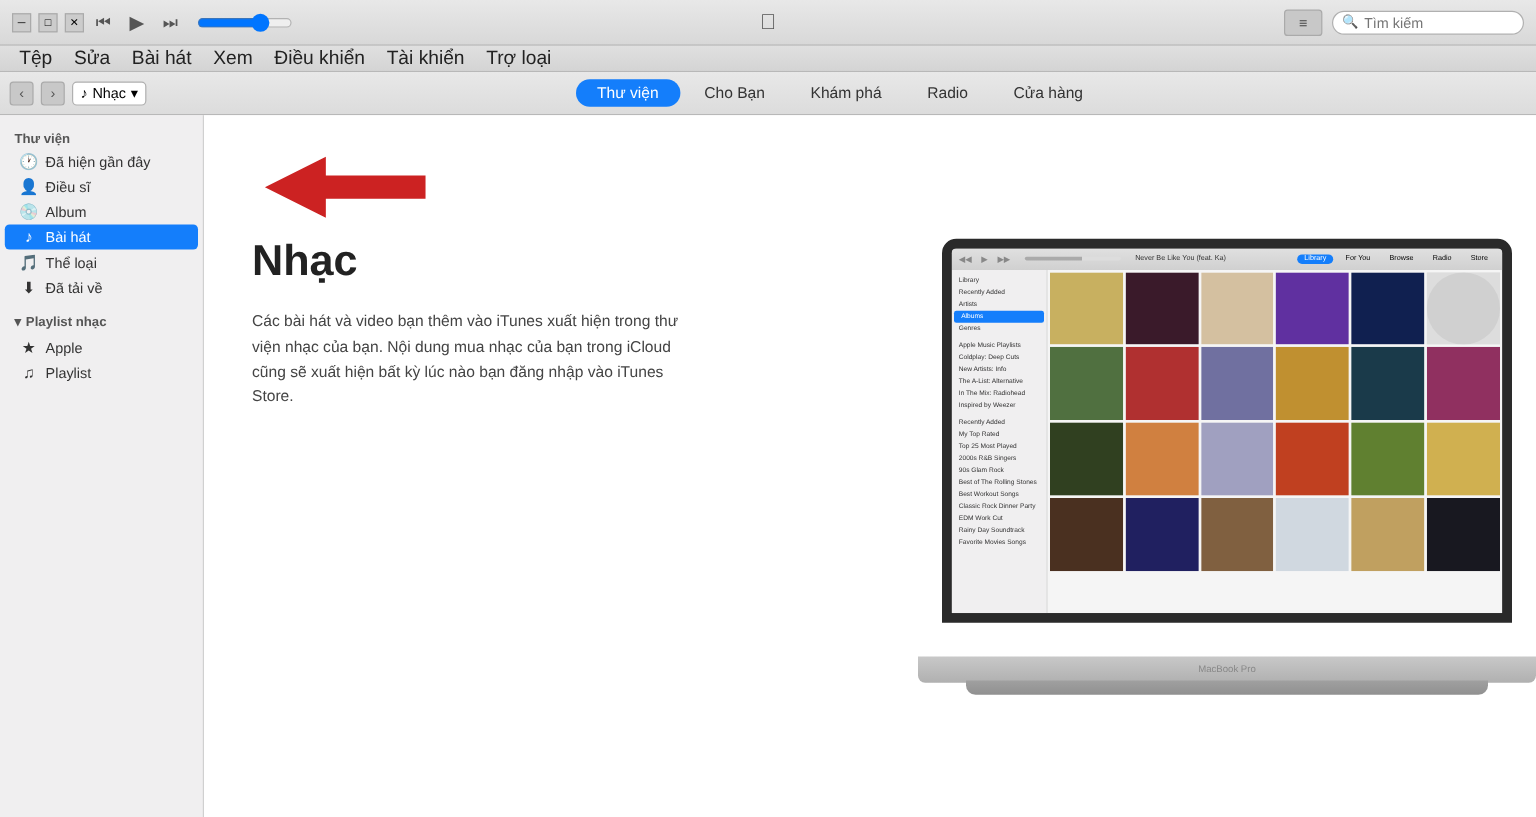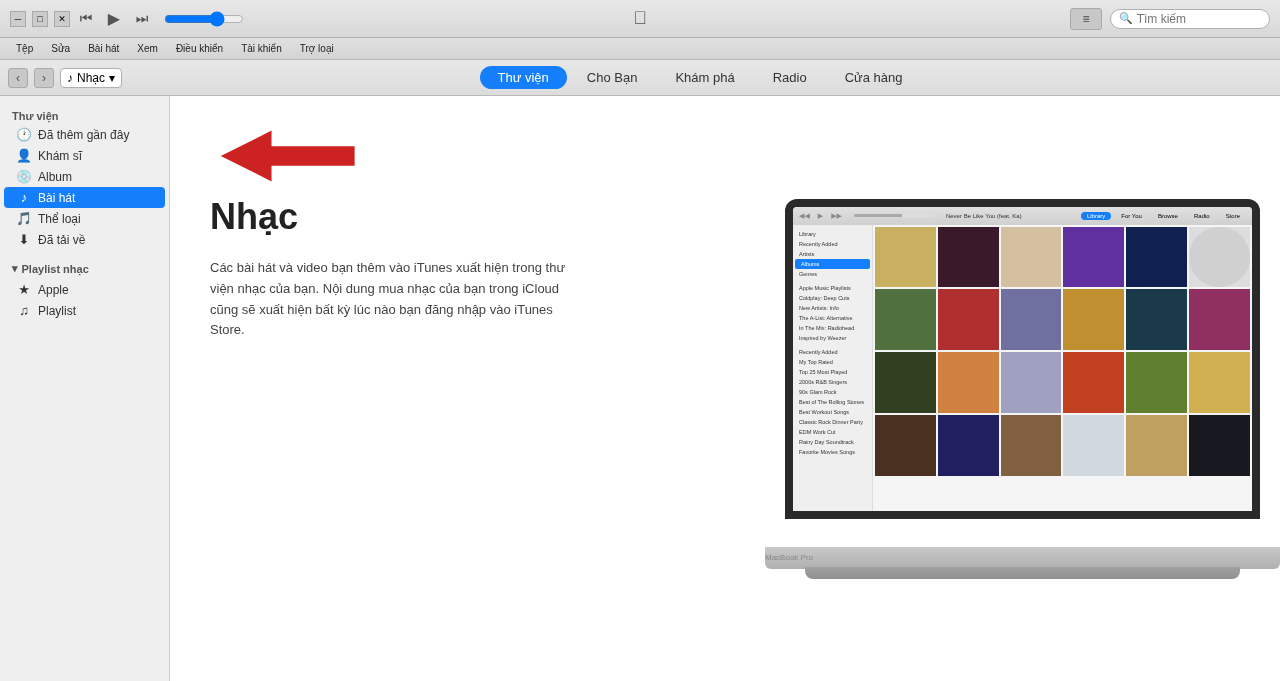--- a/index.html
+++ b/index.html
@@ -104,21 +104,21 @@
       height: 22px;
       background: linear-gradient(to bottom, #e0e0e0, #d4d4d4);
       border-bottom: 1px solid #b8b8b8;
       display: flex;
       align-items: center;
       padding: 0 8px;
       gap: 2px;
     }
     .menu-item {
       padding: 2px 8px;
-      font-size: 10px;
+      font-size: 16px;
       color: #222;
       cursor: pointer;
       border-radius: 3px;
     }
 
     
     .toolbar {
       height: 36px;
       background: linear-gradient(to bottom, #e8e8e8, #dcdcdc);
       border-bottom: 1px solid #b8b8b8;
@@ -432,25 +432,25 @@
     <button class="nav-tab">Cửa hàng</button>
   </div>
 </div>
 
 <div class="main-layout">
 
   <div class="sidebar">
     <div class="sidebar-section-title">Thư viện</div>
     <div class="sidebar-item">
       <span class="sidebar-icon">🕐</span>
-      <span>Đã thêm gần đây</span>
+      <span>Đã hiện gần đây</span>
     </div>
     <div class="sidebar-item">
       <span class="sidebar-icon">👤</span>
-      <span>Khám sĩ</span>
+      <span>Điều sĩ</span>
     </div>
     <div class="sidebar-item">
       <span class="sidebar-icon">💿</span>
       <span>Album</span>
     </div>
     <div class="sidebar-item active">
       <span class="sidebar-icon">♪</span>
       <span>Bài hát</span>
     </div>
     <div class="sidebar-item">
@@ -613,20 +613,20 @@
                     <div class="mini-album">
                         <div class="mini-album-color" style="background:#181820;"></div>
                       </div>
                   </div>
                 </div>
               </div>
             </div>
           </div>
         </div>
         <div class="macbook-base">
-          <div style="font-size:8px; color:#888; line-height:22px;">MacBook Pro</div>
+          <div style="text-align:center; font-size:8px; color:#888; line-height:22px;">MacBook Pro</div>
         </div>
         <div class="macbook-foot"></div>
       </div>
     </div>
 
   </div>
 </div>
 
 </body></html>

